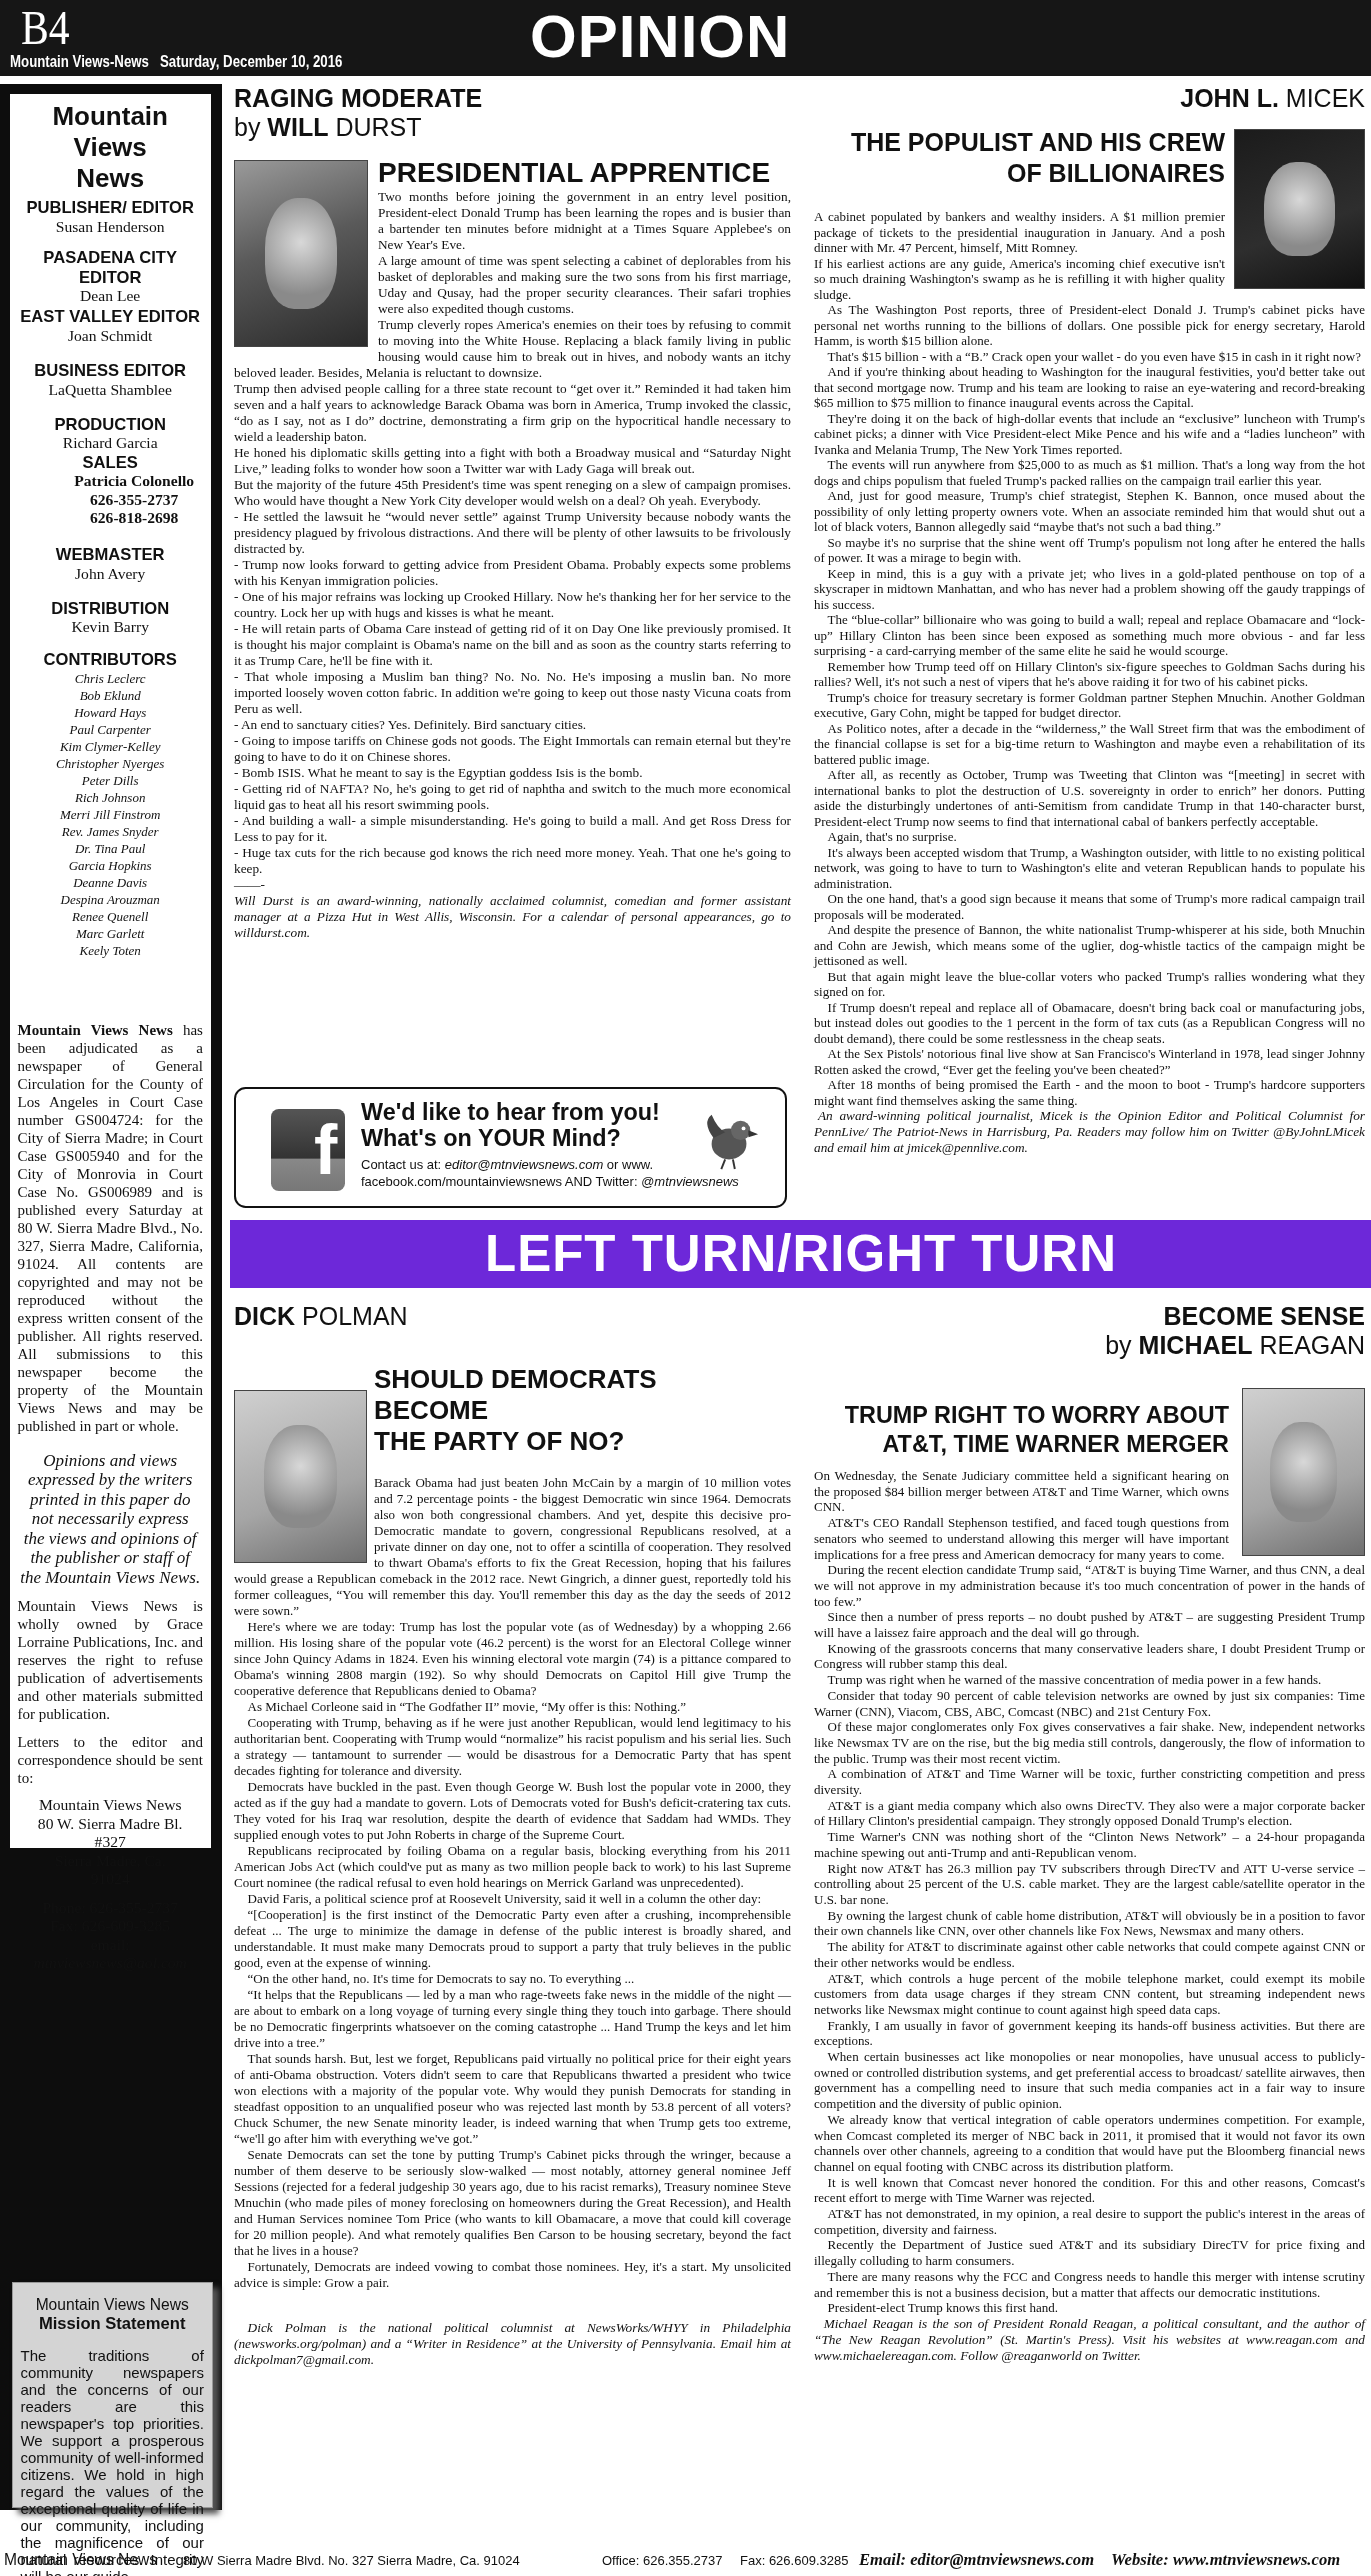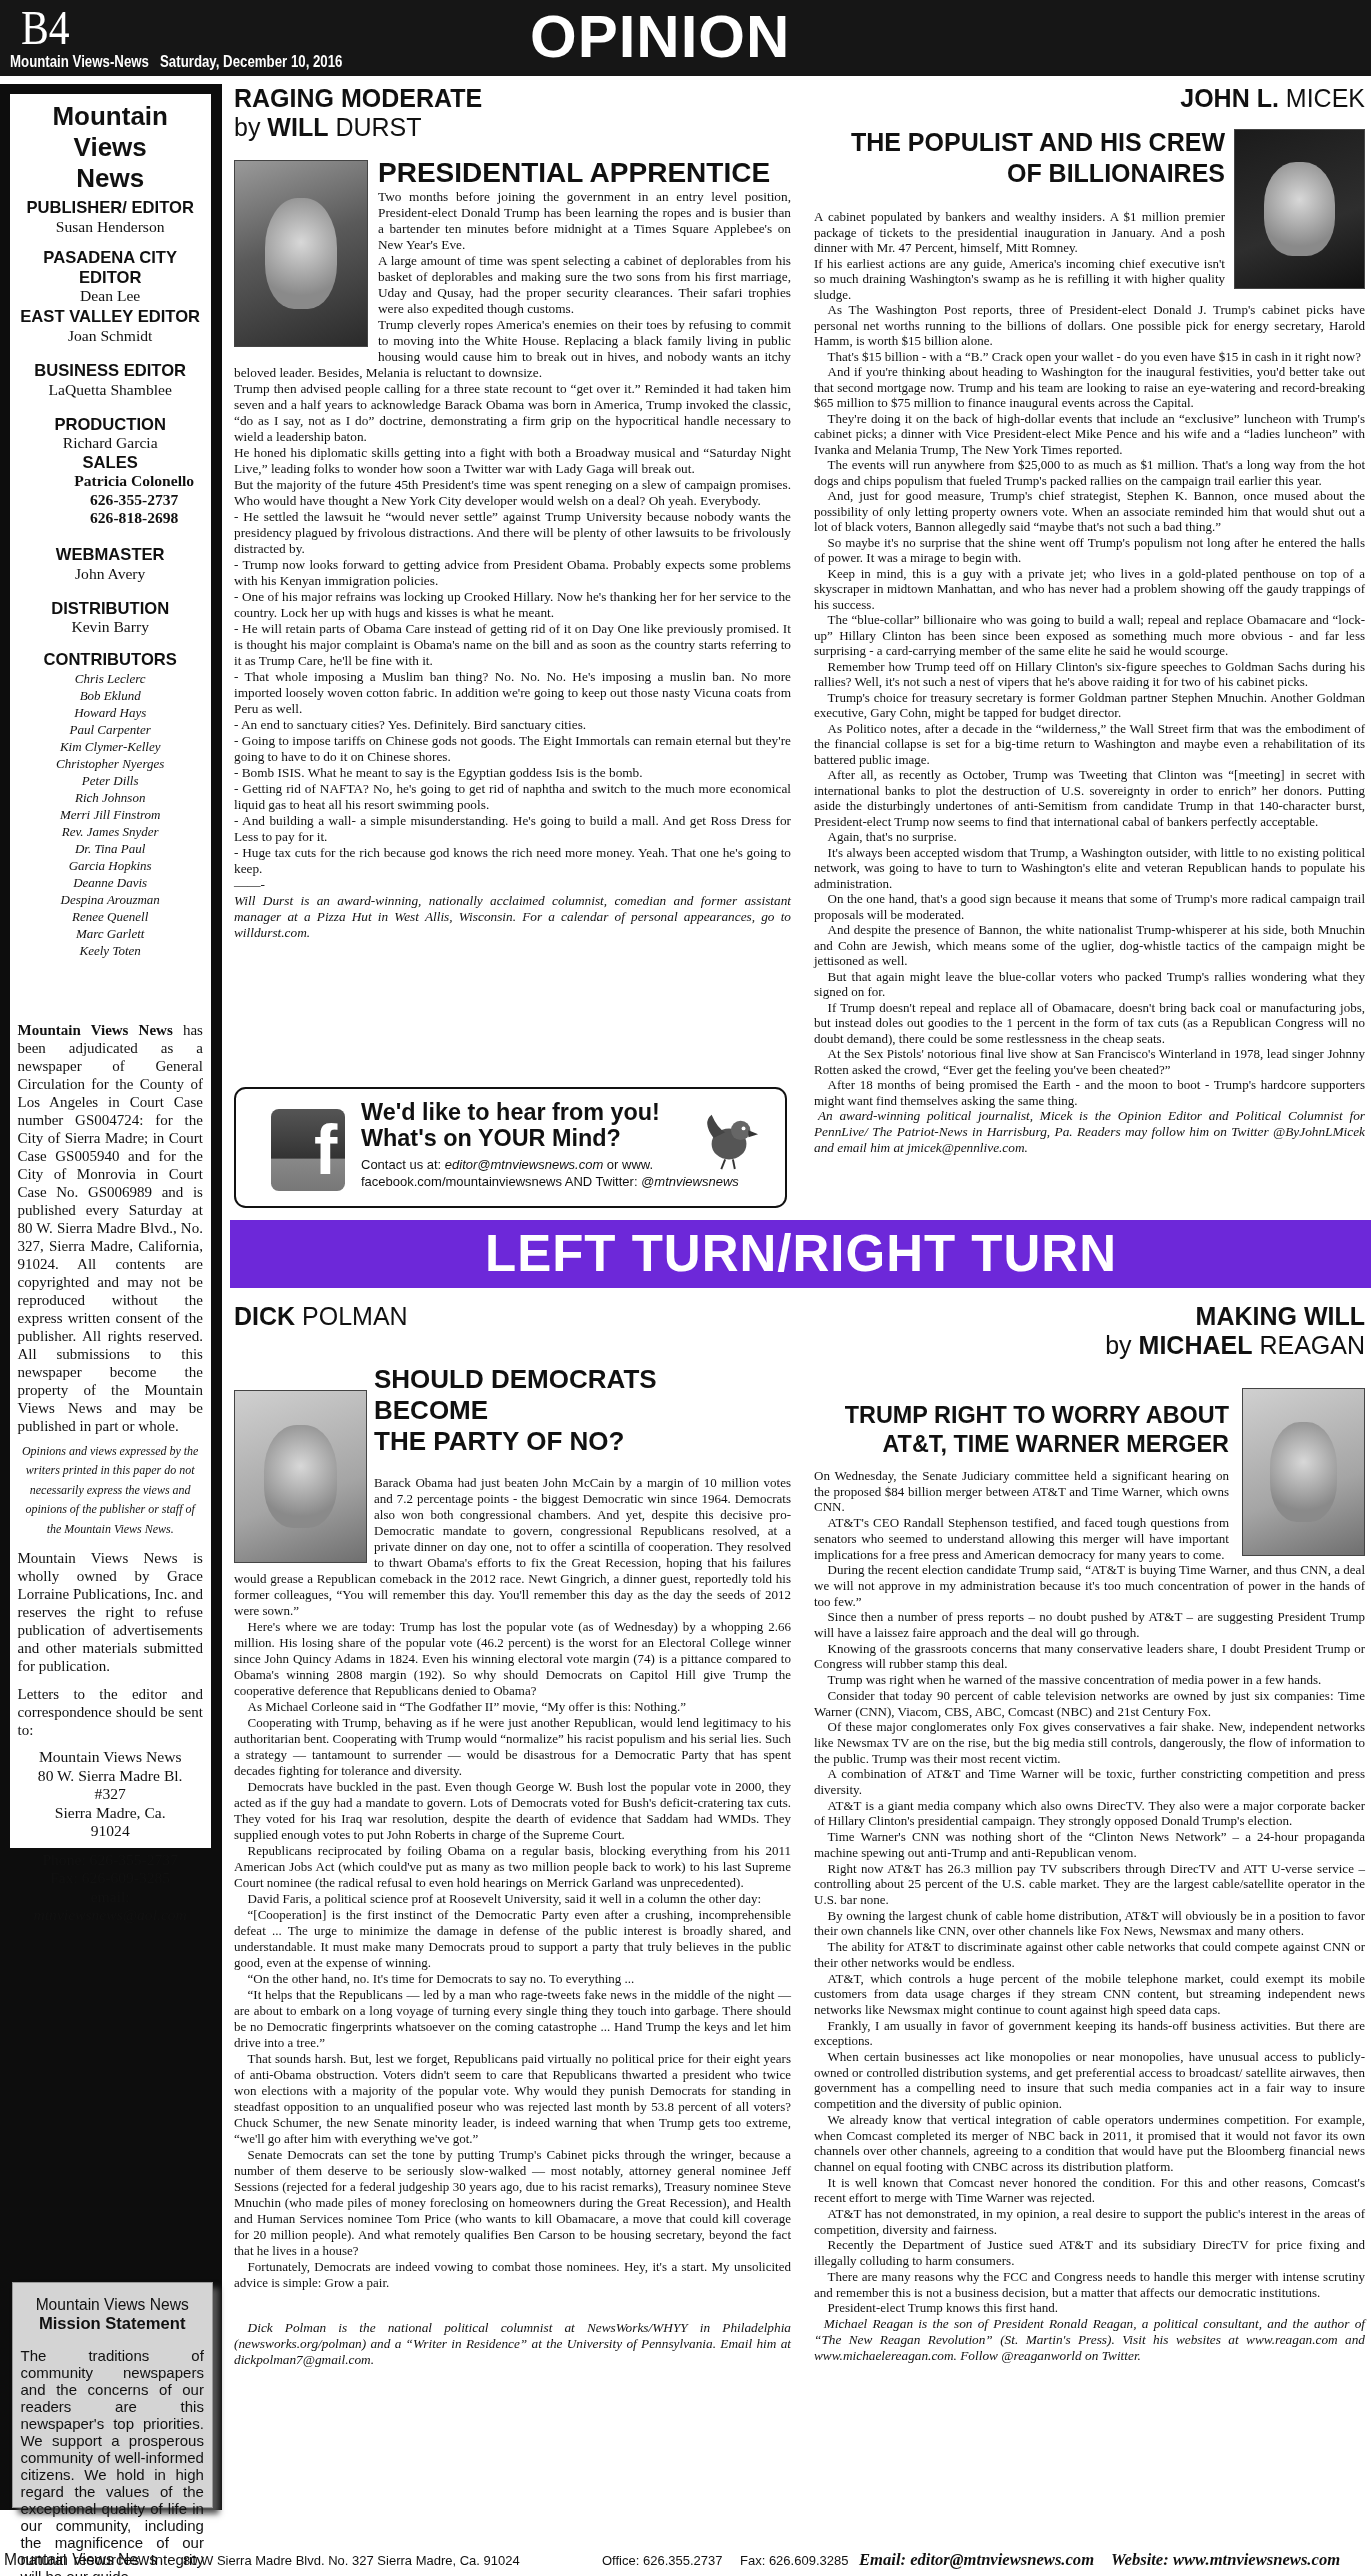--- a/index.html
+++ b/index.html
@@ -15,21 +15,21 @@
   
   .sidebar { position: absolute; left: 0; top: 84px; width: 222px; height: 2426px; background: #0d0d0d; }
   .side-inner { position: absolute; left: 9.7px; top: 9.7px; width: 201px; height: 1754px; background: #fff; text-align: center; }
   .side-logo { font-family: "Liberation Sans", sans-serif; font-weight: bold; font-size: 26px; line-height: 31px; margin-top: 7.8px; }
   .side-role { font-family: "Liberation Sans", sans-serif; font-weight: bold; font-size: 16.6px; line-height: 19.5px; margin-top: 5.8px; }
   .side-name { font-size: 15.6px; line-height: 18.5px; }
   .side-name.bold { font-weight: bold; padding-left: 48px; }
   .contrib { font-size: 13px; line-height: 17px; font-style: italic; }
   .legal { text-align: justify; font-size: 15px; line-height: 18px; padding: 0 7.8px; margin-top: 78px; }
   .legal b { font-weight: bold; }
-  .italic-note { font-style: italic; font-size: 12px; line-height: 19.5px; text-align: center; padding: 0 9.7px; margin-top: 7px; }
+  .italic-note { font-style: italic; font-size: 17px; line-height: 19.5px; text-align: center; padding: 0 9.7px; margin-top: 16px; }
   .owned { text-align: justify; font-size: 15px; line-height: 18px; padding: 0 7.8px; margin-top: 9.7px; }
   .address { font-size: 15.6px; line-height: 18.5px; margin-top: 9.7px; }
   .email-it { font-style: italic; }
   .mission { position: absolute; left: 11.7px; top: 2282px; width: 201px; height: 226px; background: #d4d4d4; border: 1px solid #999; box-shadow: 5.8px 5.8px 5.8px #555; }
   .mission-title { font-family: "Liberation Sans", sans-serif; text-align: center; font-size: 15.6px; line-height: 19.5px; margin-top: 11.7px; }
   .mission-title b { font-size: 16.6px; }
   .mission-text { font-family: "Liberation Sans", sans-serif; text-align: justify; font-size: 15px; line-height: 17px; padding: 0 7.8px; margin-top: 13.6px; }
 
   
   .col-head { font-family: "Liberation Sans", sans-serif; font-size: 25px; line-height: 29px; }
@@ -267,21 +267,21 @@
       <p>“It helps that the Republicans — led by a man who rage-tweets fake news in the middle of the night — are about to embark on a long voyage of turning every single thing they touch into garbage. There should be no Democratic fingerprints whatsoever on the coming catastrophe ... Hand Trump the keys and let him drive into a tree.”</p>
       <p>That sounds harsh. But, lest we forget, Republicans paid virtually no political price for their eight years of anti-Obama obstruction. Voters didn't seem to care that Republicans thwarted a president who twice won elections with a majority of the popular vote. Why would they punish Democrats for standing in steadfast opposition to an unqualified poseur who was rejected last month by 53.8 percent of all voters? Chuck Schumer, the new Senate minority leader, is indeed warning that when Trump gets too extreme, “we'll go after him with everything we've got.”</p>
       <p>Senate Democrats can set the tone by putting Trump's Cabinet picks through the wringer, because a number of them deserve to be seriously slow-walked — most notably, attorney general nominee Jeff Sessions (rejected for a federal judgeship 30 years ago, due to his racist remarks), Treasury nominee Steve Mnuchin (who made piles of money foreclosing on homeowners during the Great Recession), and Health and Human Services nominee Tom Price (who wants to kill Obamacare, a move that could kill coverage for 20 million people). And what remotely qualifies Ben Carson to be housing secretary, beyond the fact that he lives in a house?</p>
       <p>Fortunately, Democrats are indeed vowing to combat those nominees. Hey, it's a start. My unsolicited advice is simple: Grow a pair.</p>
     </div>
     <p class="bio" style="margin-top:29px;text-indent:13.6px">Dick Polman is the national political columnist at NewsWorks/WHYY in Philadelphia (newsworks.org/polman) and a “Writer in Residence” at the University of Pennsylvania. Email him at dickpolman7@gmail.com.</p>
   </div>
 </article>
 
 <article class="reagan">
-  <div class="col-head" style="text-align:right;font-weight:bold">MAKING WILL</div>
+  <div class="col-head" style="text-align:right;font-weight:bold">BECOME SENSE</div>
   <div class="col-head" style="text-align:right"><span>by</span> <b>MICHAEL</b> <span>REAGAN</span></div>
   <div class="photo light" style="right:0;top:86px;width:123px;height:168px">
       <div class="face"></div>
     </div>
   <div class="headline" style="position:absolute;right:136px;top:99px;text-align:right;font-size:23.4px;line-height:29px">
     <div>TRUMP RIGHT TO WORRY ABOUT</div>
     <div>AT&amp;T, TIME WARNER MERGER</div>
   </div>
   <div class="body-text" style="position:absolute;left:0;top:166px;width:551px;font-size:13px;line-height:15.7px">
     <div style="float:right;width:136px;height:90px"></div>

